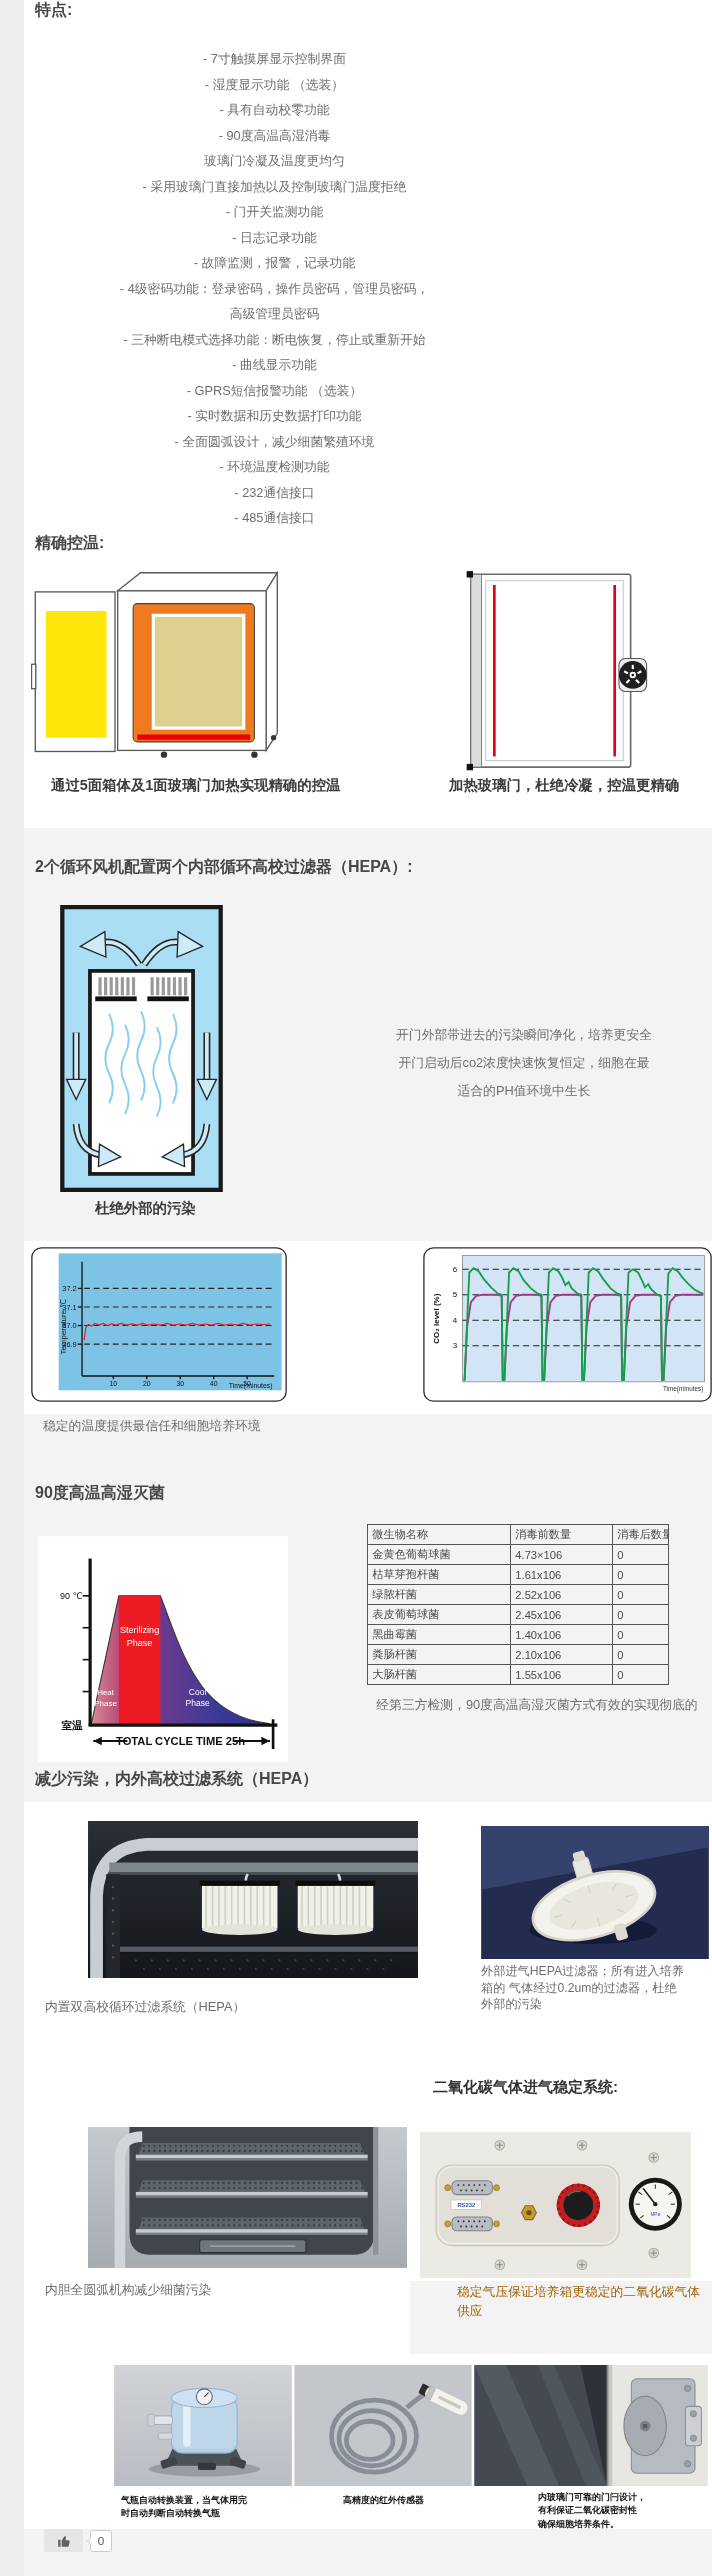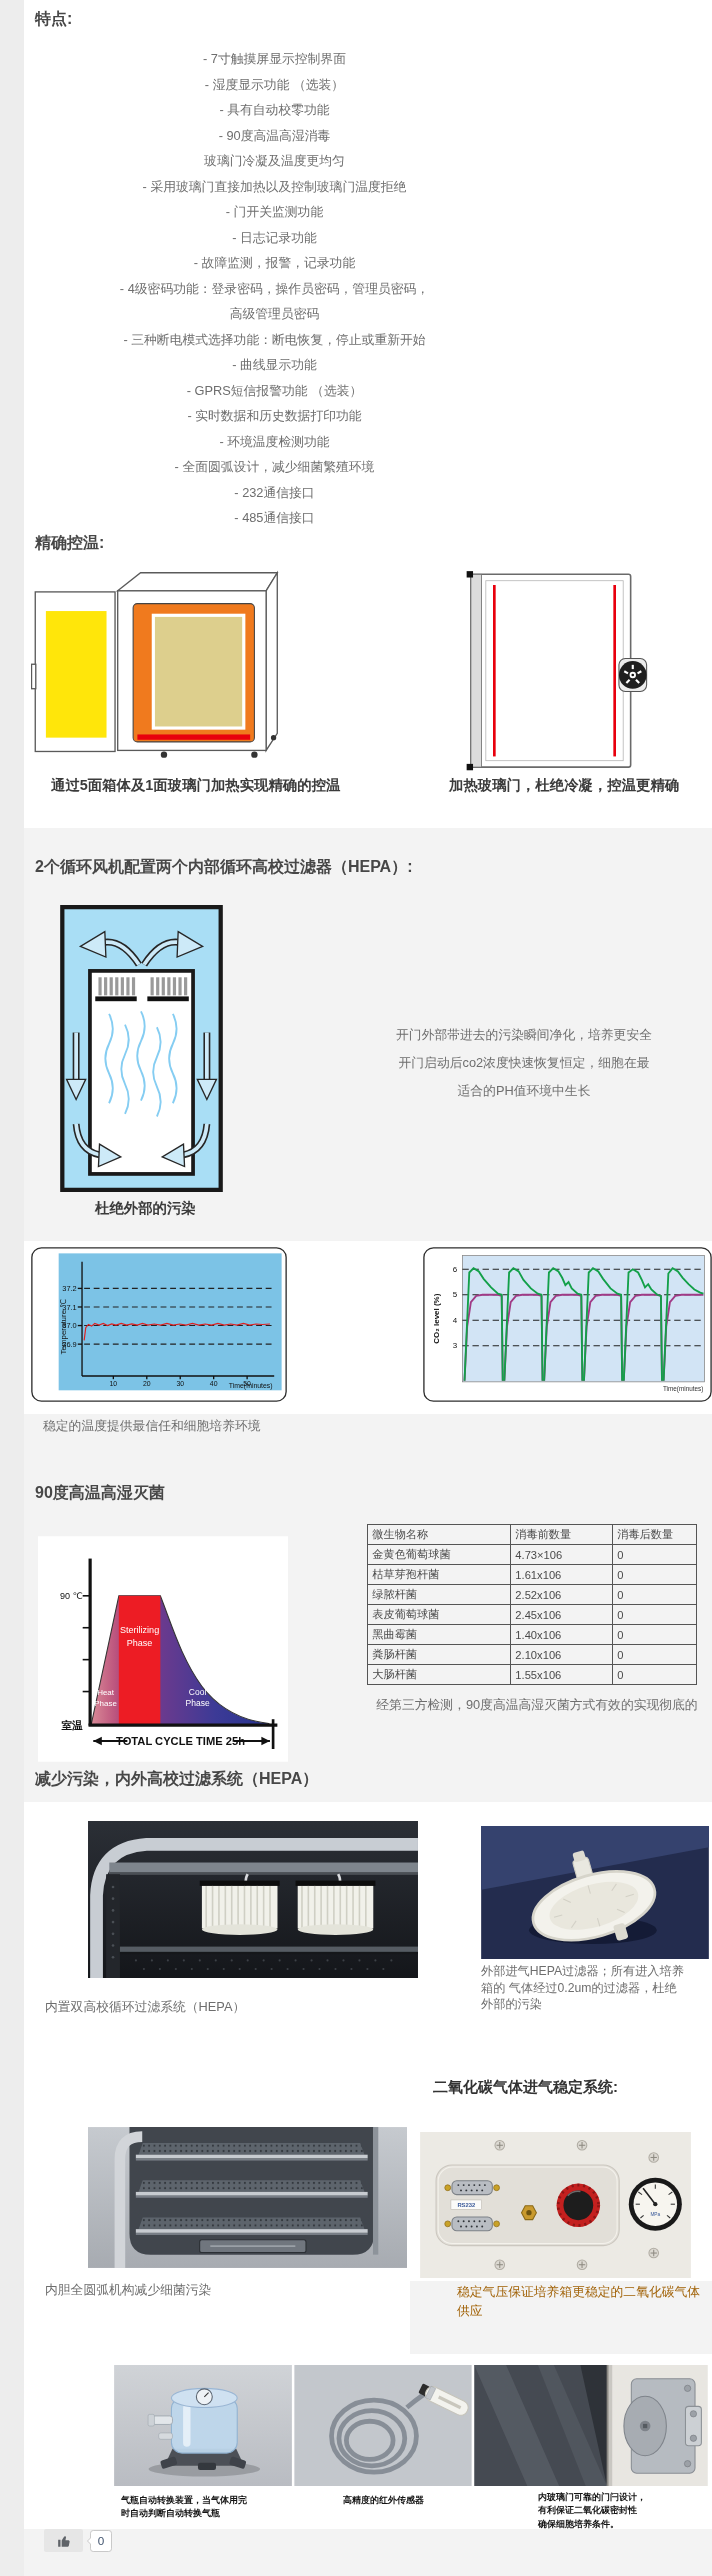--- a/index.html
+++ b/index.html
@@ -13,21 +13,21 @@
   .txt{font-size:12.8px;color:#6e6e6e;text-align:center;}
   .lh48 div{line-height:25.5px;}
   .lh50 div{line-height:26.6px;}
   .lh52 div{line-height:28px;}
   .lh31 div{line-height:16.5px;}
   .lh35 div{line-height:18.6px;}
   .cap{font-size:14.4px;font-weight:bold;color:#3b3b3b;}
   .scap{font-family:"Liberation Serif","DejaVu Serif",serif;font-size:9px;font-weight:bold;
         color:#141414;}
   .scap div{line-height:13.3px;}
-  table.micro{border-collapse:collapse;width:330px;table-layout:fixed;}
+  table.micro{border-collapse:collapse;width:302px;table-layout:fixed;}
   table.micro td{border:0.5px solid #555;height:19px;font-size:11.2px;color:#4a4a4a;
         padding:0 0 0 4.3px;overflow:hidden;white-space:nowrap;}
   .like-btn{left:44px;top:2529px;width:39px;height:23px;background:#e6e6e6;border-radius:2.1px;
         display:flex;align-items:center;justify-content:center;cursor:pointer;}
   .bubble{left:90px;top:2530px;width:20px;height:19.7px;background:#fff;border:0.5px solid #c9c9c9;
         border-radius:3.2px;display:flex;align-items:center;justify-content:center;
         font-size:11.7px;color:#41546e;}
   .bubble:before{content:"";position:absolute;left:-3.7px;top:7px;border:3.7px solid transparent;
         border-left:none;border-right:3.7px solid #c9c9c9;}
   .bubble:after{content:"";position:absolute;left:-2.7px;top:7.4px;border:3.2px solid transparent;
@@ -37,39 +37,39 @@
 <body>
 
 <div id="page">
   <div class="abs white-col"></div>
 
   <div class="abs grayband" style="left:24px;top:828px;width:688px;height:413px;"></div>
   <div class="abs grayband" style="left:24px;top:1414px;width:688px;height:388px;"></div>
   <div class="abs grayband" style="left:410px;top:2281px;width:303px;height:73px;"></div>
   <div class="abs grayband" style="left:24px;top:2529px;width:688px;height:47px;"></div>
 
-  <div class="abs h1" style="left:35px;top:9px;">特点:</div>
+  <div class="abs h1" style="left:35px;top:0;">特点:</div>
   <div class="abs txt lh48" style="left:35px;top:46px;width:479px;">
     <div>- 7寸触摸屏显示控制界面</div>
     <div>- 湿度显示功能 （选装）</div>
     <div>- 具有自动校零功能</div>
     <div>- 90度高温高湿消毒</div>
     <div>玻璃门冷凝及温度更均匀</div>
     <div>- 采用玻璃门直接加热以及控制玻璃门温度拒绝</div>
     <div>- 门开关监测功能</div>
     <div>- 日志记录功能</div>
     <div>- 故障监测，报警，记录功能</div>
     <div>- 4级密码功能：登录密码，操作员密码，管理员密码，</div>
     <div>高级管理员密码</div>
     <div>- 三种断电模式选择功能：断电恢复，停止或重新开始</div>
     <div>- 曲线显示功能</div>
     <div>- GPRS短信报警功能 （选装）</div>
     <div>- 实时数据和历史数据打印功能</div>
+    <div>- 全面圆弧设计，减少细菌繁殖环境</div>
     <div>- 环境温度检测功能</div>
-    <div>- 全面圆弧设计，减少细菌繁殖环境</div>
     <div>- 232通信接口</div>
     <div>- 485通信接口</div>
   </div>
 
   <div class="abs h1" style="left:35px;top:533px;">精确控温:</div>
 
   <svg class="abs" style="left:31px;top:562px;" width="250" height="213" viewBox="0 0 470 400">
     <g stroke="#5a5a5a" stroke-width="2.5" fill="#ffffff">
       <polygon points="163,54 206,20 463,20 442,54"></polygon>
       <polygon points="442,54 463,20 463,322 442,354"></polygon>

